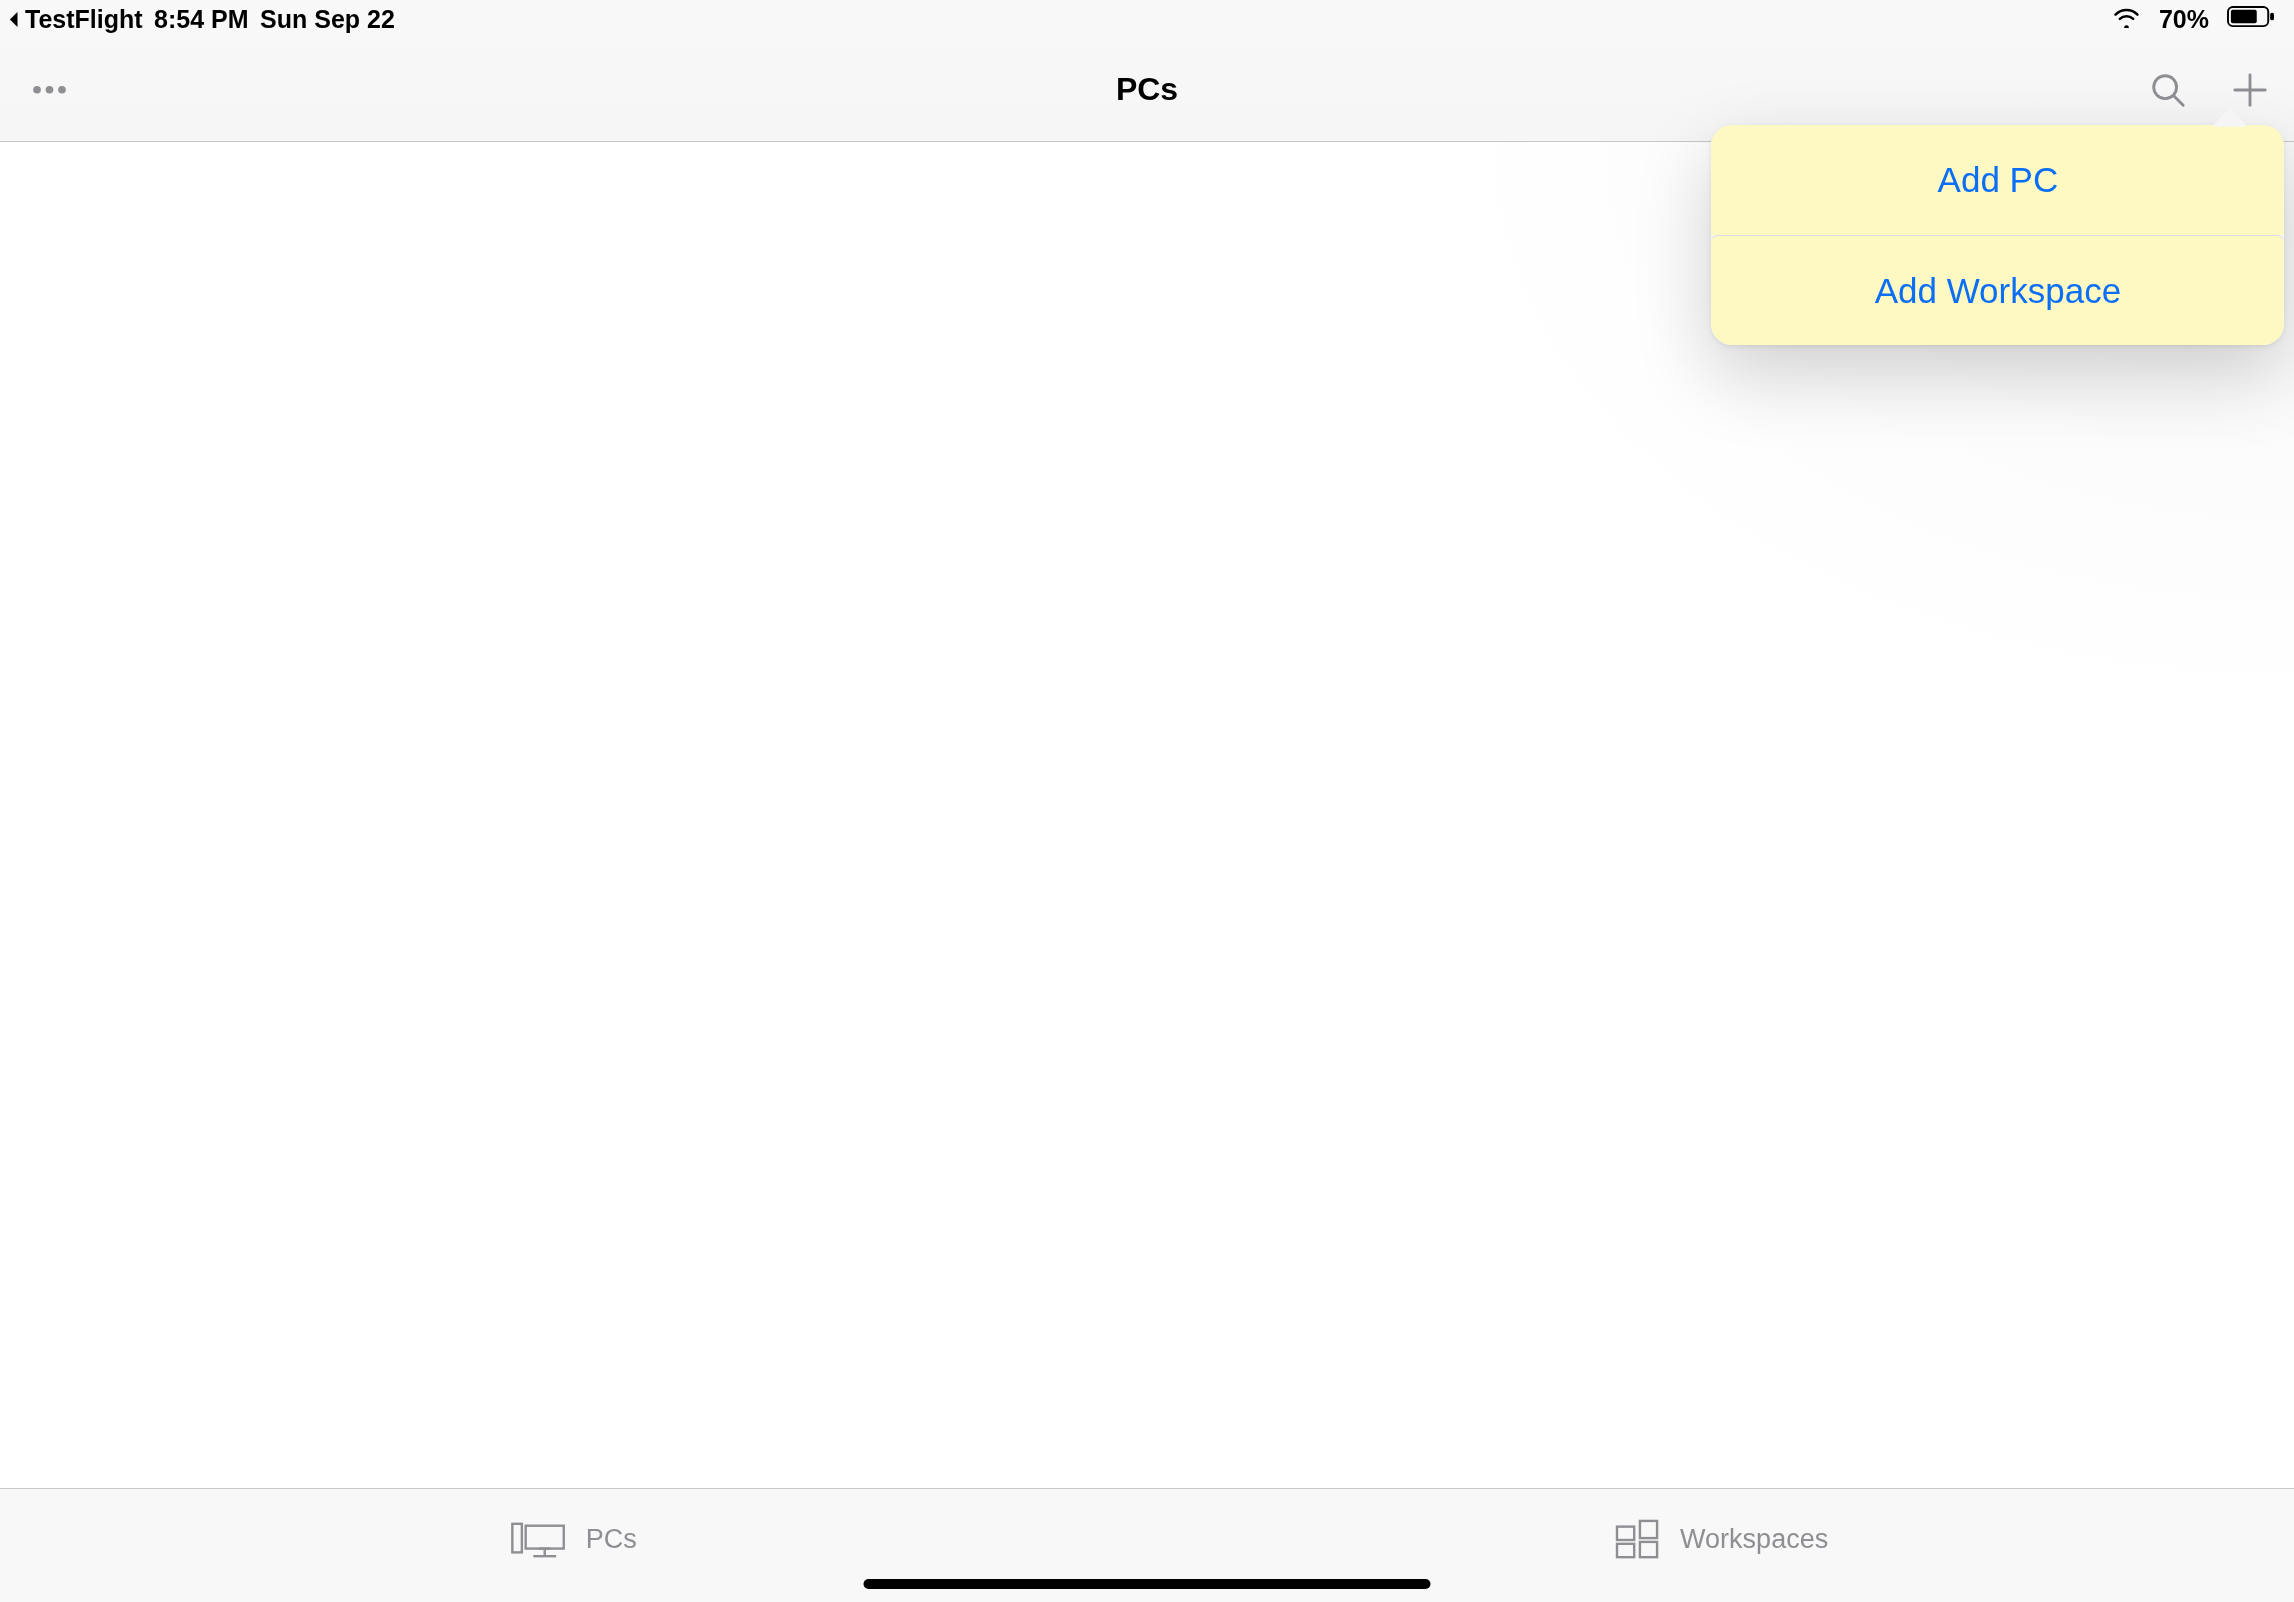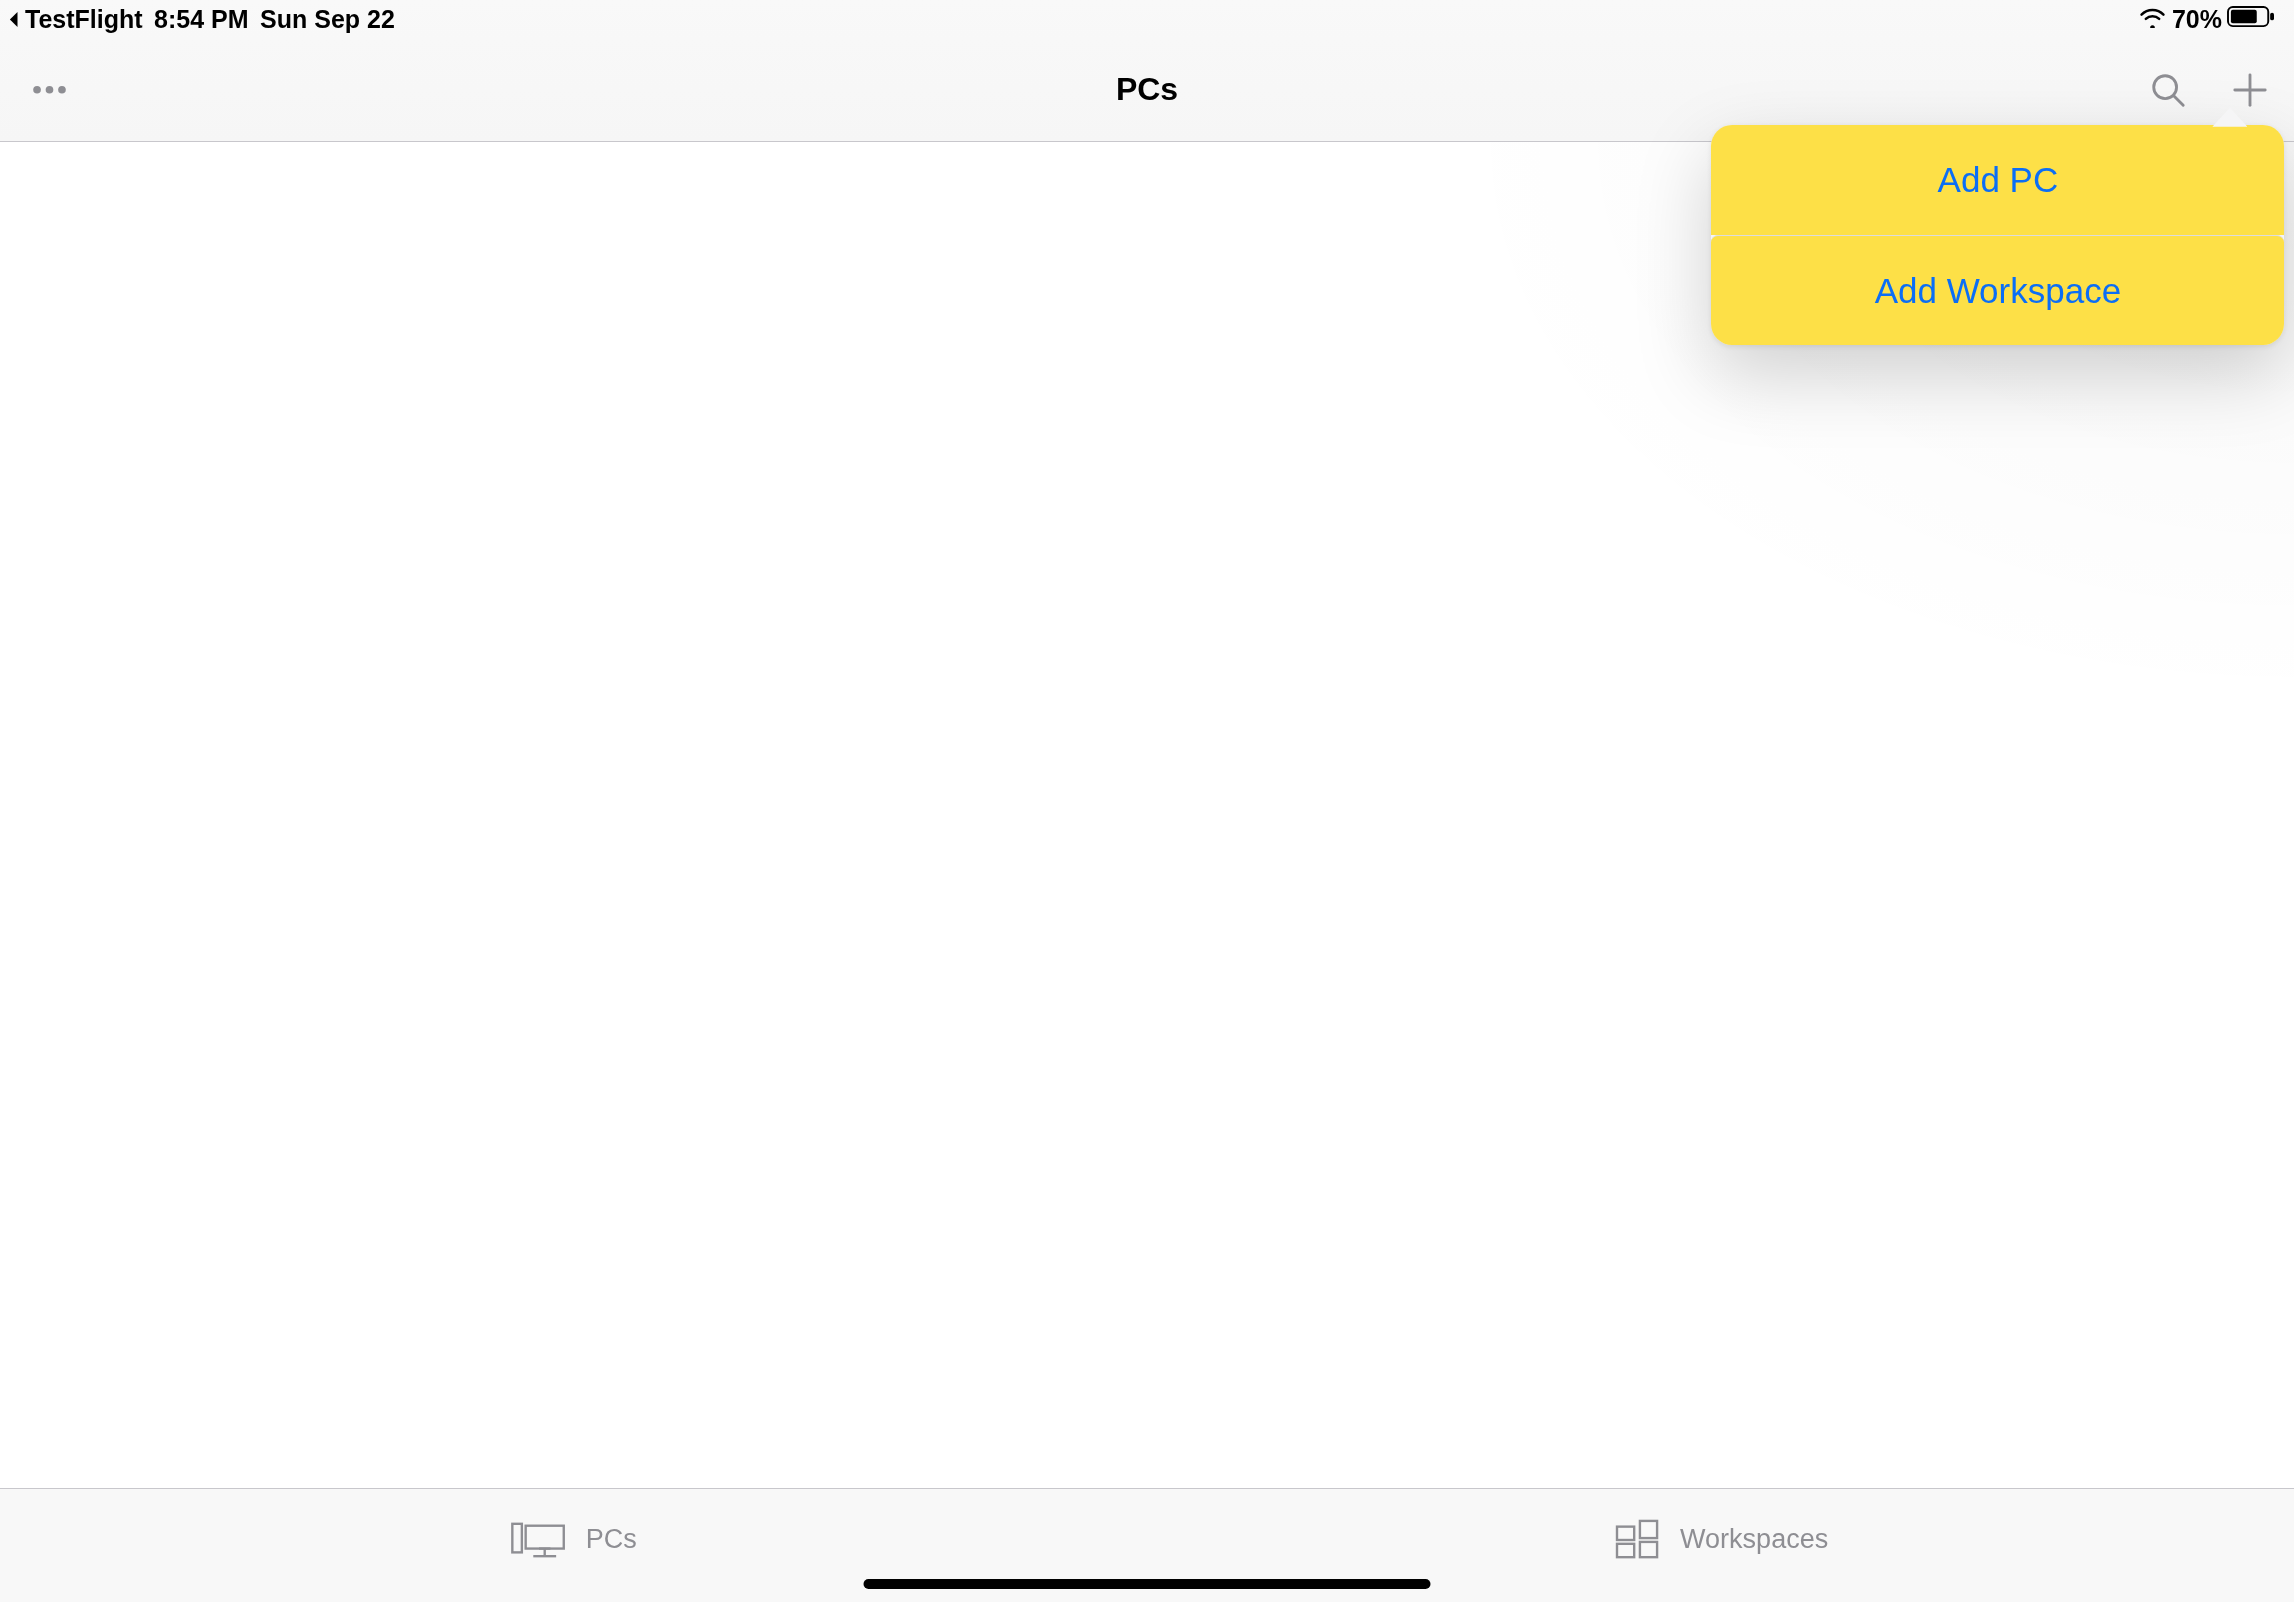--- a/index.html
+++ b/index.html
@@ -14,21 +14,21 @@
     justify-content: space-between;
     padding: 0 19px 0 5.8px;
     font-size: 25px;
     font-weight: 700;
     background: linear-gradient(to bottom, #f9f9f9, #f8f8f8);
     color: #000;
   }
   .status-left { display: flex; align-items: center; gap: 11.5px; }
   .status-back { display: flex; align-items: center; gap: 3.8px; }
   .status-back svg { display:block; }
-  .status-right { display: flex; align-items: flex-start; gap: 5px; }
+  .status-right { display: flex; align-items: flex-start; gap: 18px; }
 
   
   .nav-bar {
     height: 104px;
     background: linear-gradient(to bottom, #f8f8f8, #f6f6f6);
     border-bottom: 1px solid #c8c7cc;
     position: relative;
     display: flex;
     align-items: center;
   }
@@ -84,21 +84,21 @@
     border-radius:21px;
     overflow:hidden;
   }
   .popover-item {
     height: 110px;
     display: flex;
     align-items: center;
     justify-content: center;
     font-size: 35px;
     color: #0b6ef6;
-    background:#fde047;
+    background:#fef9c3;
   }
   .popover-item + .popover-item { border-top: 1px solid #dcdcdf; border-radius: 7px; }
 
   
   .tab-bar {
     height: 114px;
     border-top: 1px solid #c8c7cc;
     background: #f8f8f8;
     display: flex;
     position: relative;

